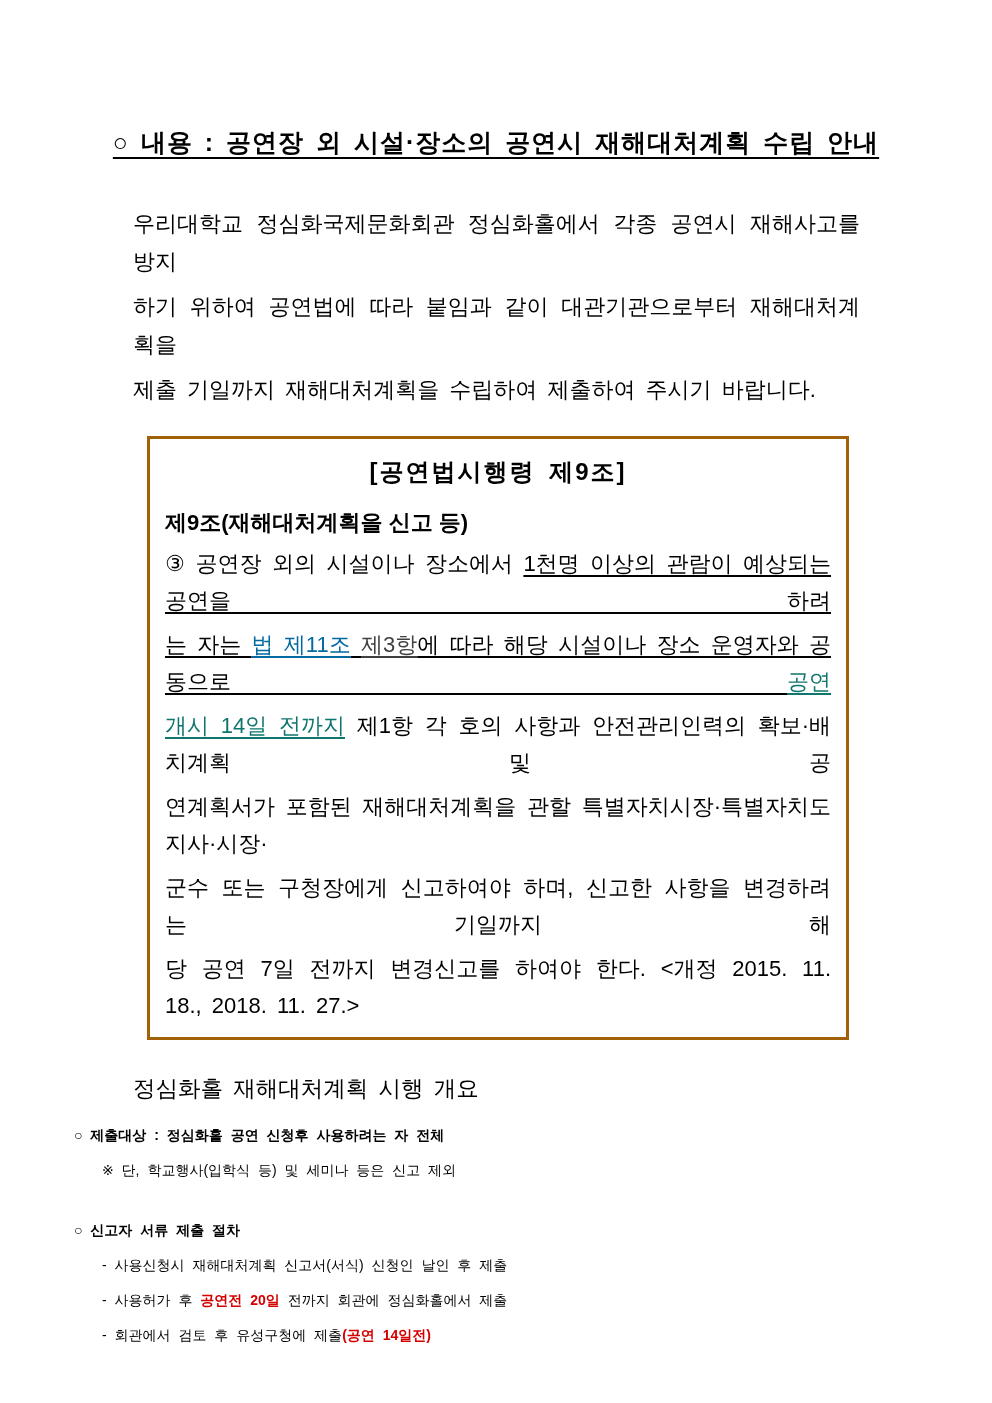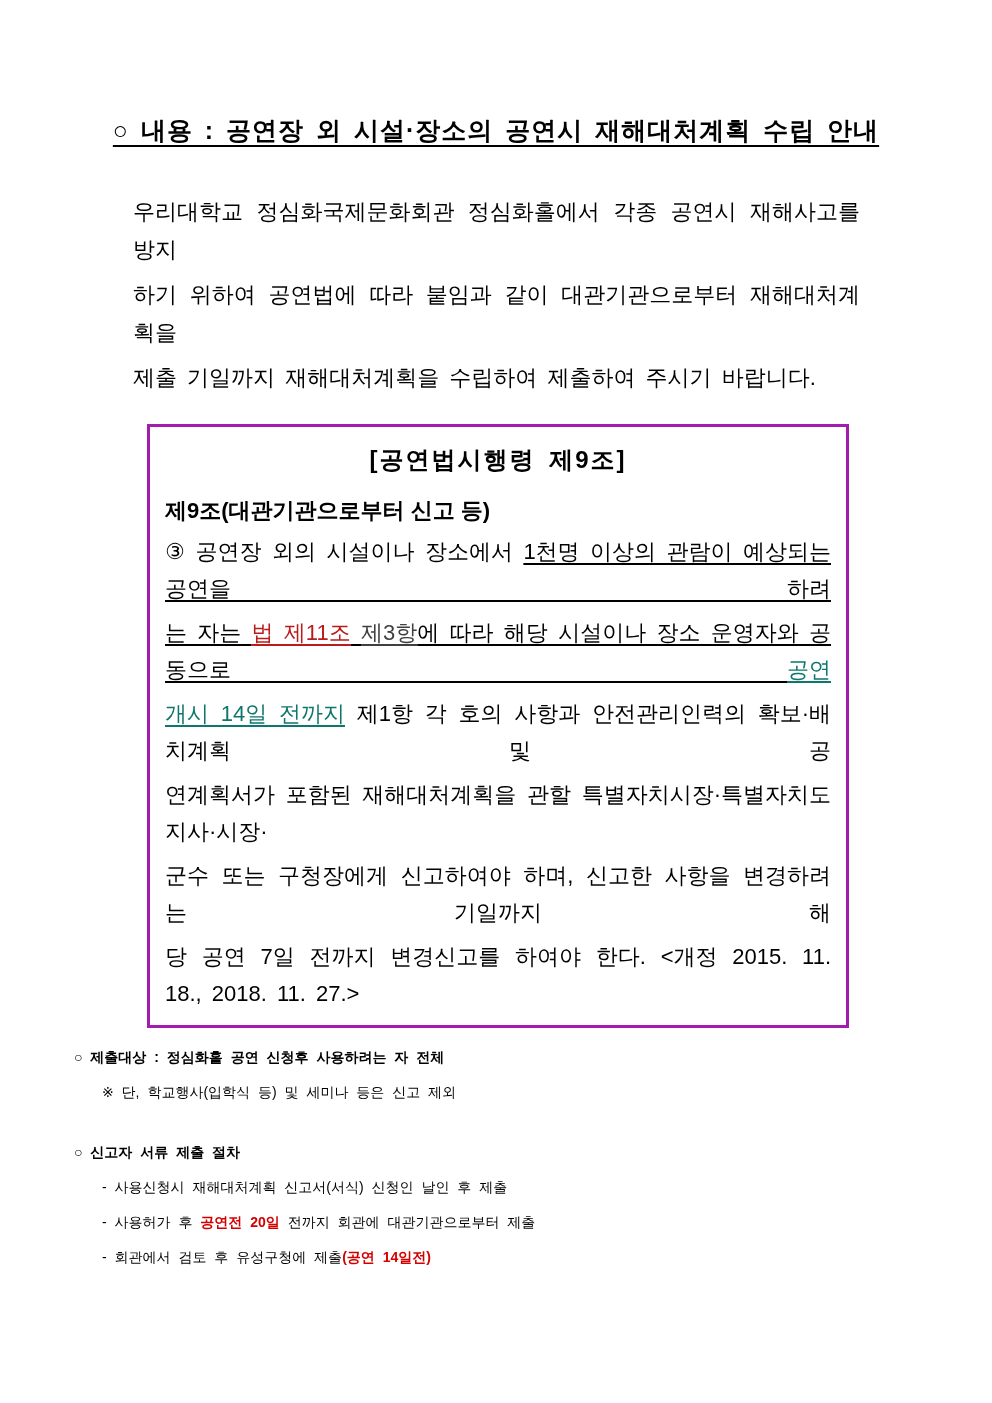--- a/index.html
+++ b/index.html
@@ -6,21 +6,21 @@
   .page{
     position:relative;
     width:992px;
     height:1403px;
     background:#ffffff;
     color:#000;
     font-family:"Liberation Sans","DejaVu Sans",sans-serif;
     overflow:hidden;
   }
   .title{
-    margin:0;
+    margin:12px;
     padding-top:114px;
     text-align:center;
     font-size:25px;
     font-weight:bold;
     letter-spacing:1px;
     word-spacing:4px;
   }
   .title .u{
     text-decoration:underline;
     text-decoration-thickness:2px;
@@ -35,21 +35,21 @@
   .jline{
     text-align:justify;
     text-align-last:justify;
     margin-top:7px;
   }
   .jline.last{
     text-align-last:left;
   }
   .law-box{
     margin:27px 143px 0 147px;
-    border:3px solid #a21caf;
+    border:3px solid #a16207;
     padding:17px 15px 13px 15px;
   }
   .law-heading{
     text-align:center;
     font-weight:bold;
     font-size:24px;
     letter-spacing:2px;
     word-spacing:5px;
     line-height:32px;
   }
@@ -64,21 +64,21 @@
     font-size:22px;
     line-height:37px;
     word-spacing:4px;
   }
   .seg.bu{
     font-weight:normal;
     text-decoration:underline;
     text-decoration-thickness:2px;
     text-underline-offset:4px;
   }
-  .seg.blue{color:#b91c1c;}
+  .seg.blue{color:#0369a1;}
   .seg.purple{color:#404040;}
   .seg.red{color:#0f766e;}
   .seg.red-bold{color:#d40000;font-weight:bold;}
   .overview-heading{
     margin:32px 0 0 133px;
     font-size:22.5px;
     line-height:34px;
     word-spacing:4px;
   }
   .section{
@@ -107,42 +107,43 @@
   </h1>
 
   <div class="intro">
     <div class="jline">우리대학교 정심화국제문화회관 정심화홀에서 각종 공연시 재해사고를 방지</div>
     <div class="jline">하기 위하여 공연법에 따라 붙임과 같이 대관기관으로부터 재해대처계획을</div>
     <div class="jline last">제출 기일까지 재해대처계획을 수립하여 제출하여 주시기 바랍니다.</div>
   </div>
 
   <div class="law-box">
     <div class="law-heading">[공연법시행령 제9조]</div>
-    <div class="law-article">제9조(대관기관으로부터 신고 등)</div>
+    <div class="law-article">제9조(재해대처계획을 신고 등)</div>
     <div class="law-body">
       <div class="jline"><span class="seg">③ 공연장 외의 시설이나 장소에서 </span><span class="seg bu">1천명 이상의 관람이 예상되는 공연을 하려</span></div>
       <div class="jline"><span class="seg bu">는 자는 </span><span class="seg bu blue">법 제11조</span><span class="seg bu"> </span><span class="seg bu purple">제3항</span><span class="seg bu">에 따라 해당 시설이나 장소 운영자와 공동으로 </span><span class="seg bu red">공연</span></div>
       <div class="jline"><span class="seg bu red">개시 14일 전까지</span><span class="seg"> 제1항 각 호의 사항과 안전관리인력의 확보·배치계획 및 공</span></div>
       <div class="jline"><span class="seg">연계획서가 포함된 재해대처계획을 관할 특별자치시장·특별자치도지사·시장·</span></div>
       <div class="jline"><span class="seg">군수 또는 구청장에게 신고하여야 하며, 신고한 사항을 변경하려는 기일까지 해</span></div>
       <div class="jline last"><span class="seg">당 공연 7일 전까지 변경신고를 하여야 한다.  &lt;개정 2015. 11. 18., 2018. 11. 27.&gt;</span></div>
     </div>
   </div>
 
+  <div class="overview-heading">정심화홀 재해대처계획 시행 개요</div>
 
   <div class="section section-1">
     <div class="section-heading">○ 제출대상 : 정심화홀 공연 신청후 사용하려는 자 전체</div>
     <div class="section-items">
       <div class="item-line"><span class="seg">※ 단, 학교행사(입학식 등) 및 세미나 등은 신고 제외</span></div>
     </div>
   </div>
 
   <div class="section section-2">
     <div class="section-heading">○ 신고자 서류 제출 절차</div>
     <div class="section-items">
       <div class="item-line"><span class="seg">- 사용신청시 재해대처계획 신고서(서식) 신청인 날인 후 제출</span></div>
-      <div class="item-line"><span class="seg">- 사용허가 후 </span><span class="seg red-bold">공연전 20일</span><span class="seg"> 전까지 회관에 대관기관으로부터 제출</span></div>
+      <div class="item-line"><span class="seg">- 사용허가 후 </span><span class="seg red-bold">공연전 20일</span><span class="seg"> 전까지 회관에 정심화홀에서 제출</span></div>
       <div class="item-line"><span class="seg">- 회관에서 검토 후 유성구청에 제출</span><span class="seg red-bold">(공연 14일전)</span></div>
 
     </div>
   </div>
 
 </div>
 
 </body></html>

